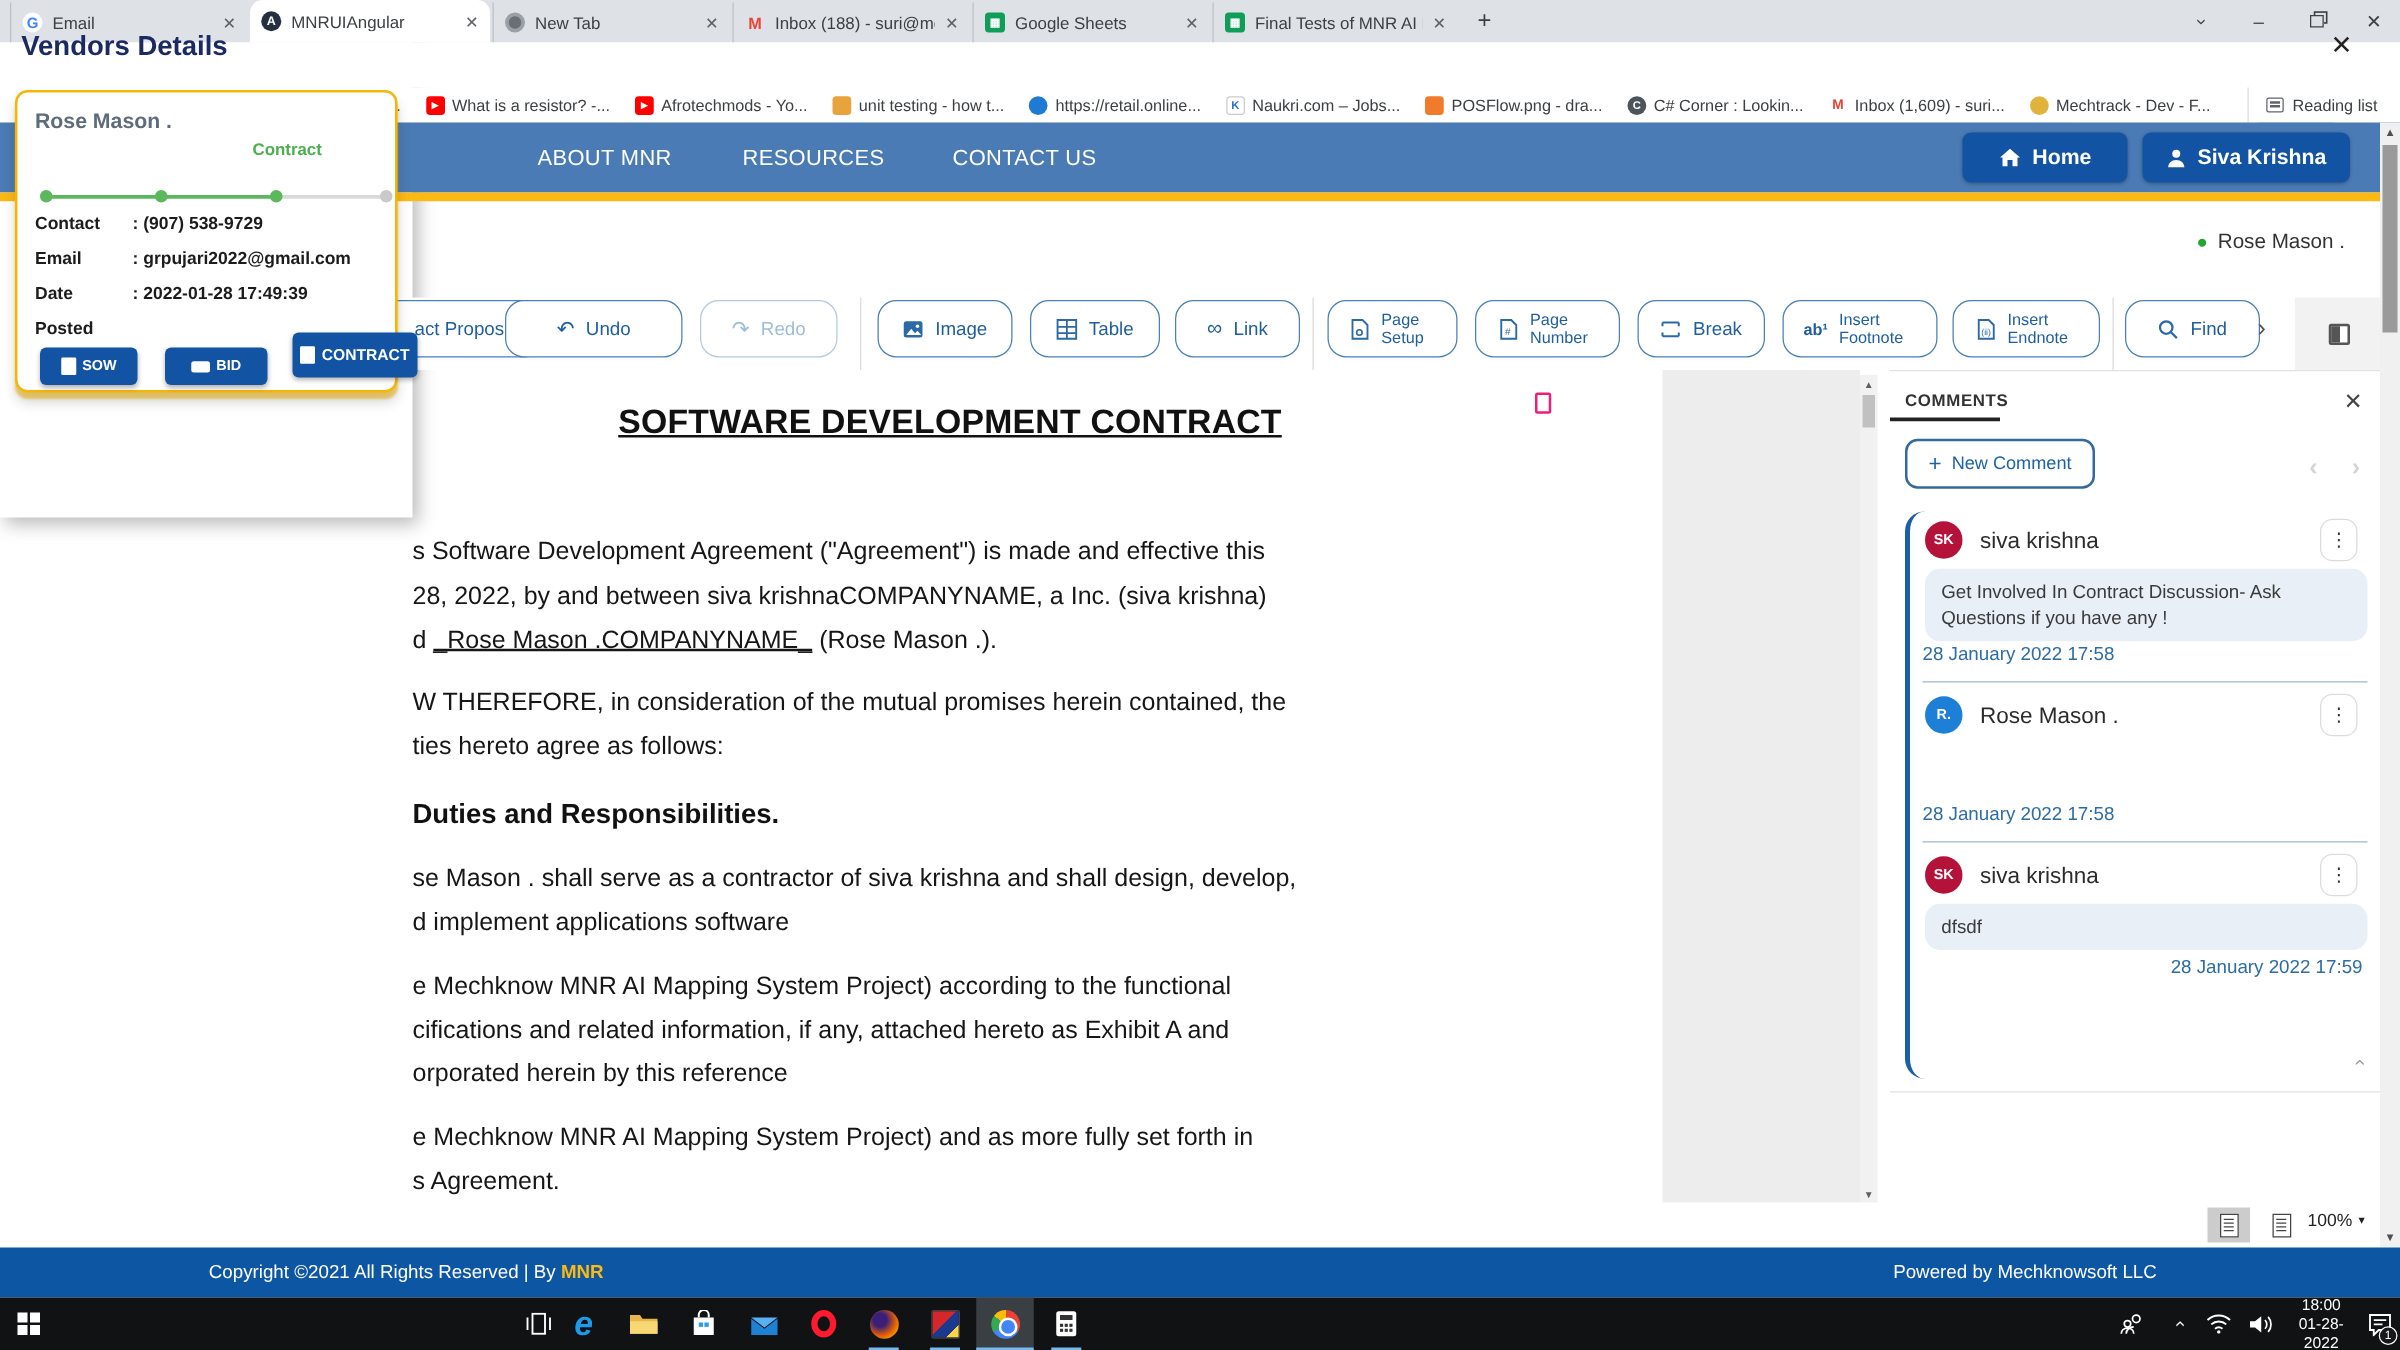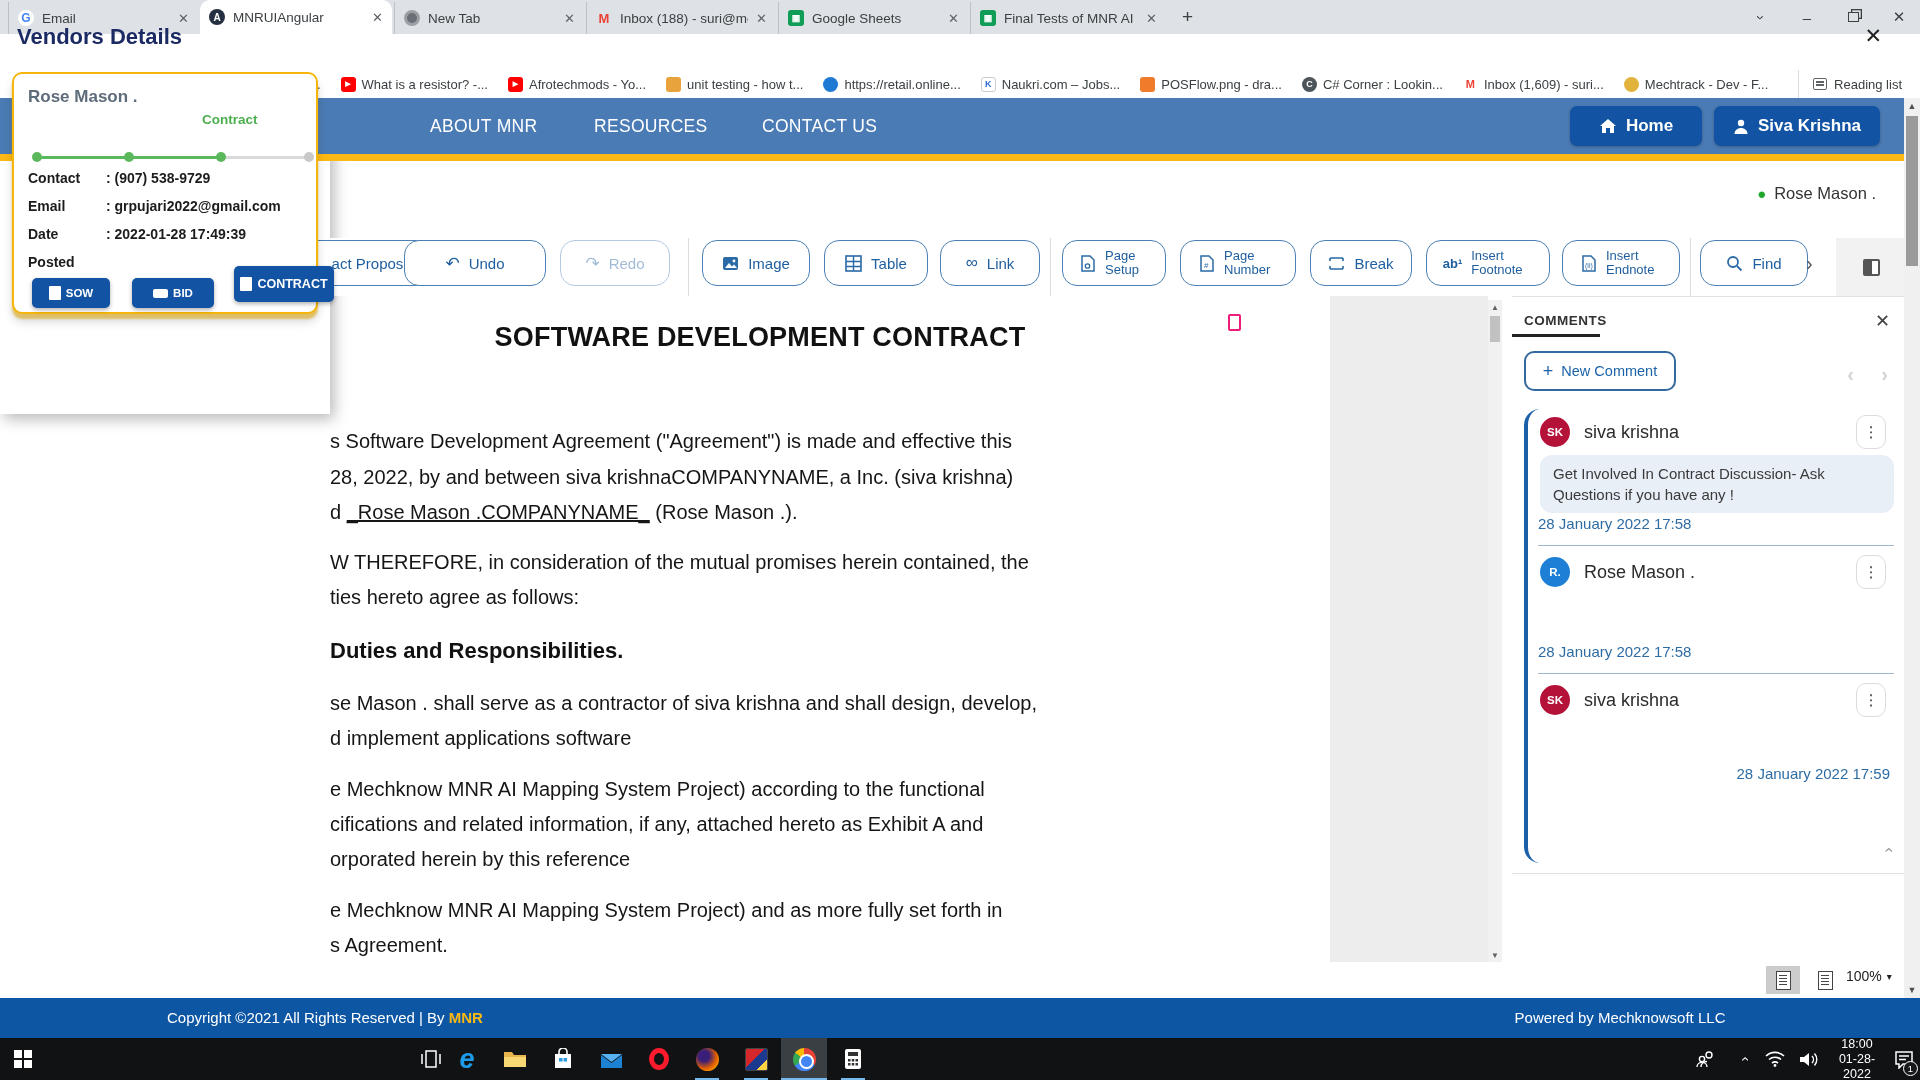--- a/index.html
+++ b/index.html
@@ -90,21 +90,21 @@
   .tbbtn .l2{font-size:13px;line-height:14px;text-align:left}
   .tbbtn.disabled{opacity:.42}
   .tbsep{position:absolute;top:0;width:1px;height:58px;background:#dcdcdc}
   .tbglyph{font-size:17px}
   .tbsvg{width:17px;height:17px;flex:none}
   #tbpanelzone{left:1836px;top:238px;width:70px;height:58px;background:#f2f2f2;display:flex;align-items:center;justify-content:center}
   .paneltoggle{width:17px;height:17px;border:2px solid #555;border-radius:2px;background:linear-gradient(90deg,#555 55%,#fff 55%)}
 
   
   #docgray{left:1330px;top:296px;width:158px;height:666px;background:#ededed}
-  #doctitle{left:330px;top:322px;width:860px;text-align:center;font-size:27px;font-weight:bold;color:#111;letter-spacing:.2px}
+  #doctitle{left:330px;top:322px;width:860px;text-align:center;font-size:27px;font-weight:bold;color:#111;text-decoration:underline;letter-spacing:.2px}
   #pinkanchor{left:1228px;top:314px;width:13px;height:17px;border:2px solid #ec1e79;border-radius:2px}
   .docline{position:absolute;left:330px;font-size:20px;color:#161616;white-space:nowrap}
   .docu{text-decoration:underline}
   #docheading{position:absolute;left:330px;font-size:22px;font-weight:bold;color:#111}
   
   #docsb{left:1488px;top:300px;width:14px;height:662px;background:#f1f1f1}
   #docsb .ar{position:absolute;left:0;width:14px;height:14px;color:#606060;font-size:8px;display:flex;align-items:center;justify-content:center}
   #docsb .th{position:absolute;left:2px;top:16px;width:10px;height:26px;background:#c1c1c1}
   
   #pagesb{left:1904px;top:98px;width:16px;height:900px;background:#f0f0f0}
@@ -446,20 +446,21 @@
 
     <span class="avatar av-r" style="left:12px;top:148px">R.</span>
     <span class="cmname" style="left:56px;top:153px">Rose Mason .</span>
     <span class="kebab" style="right:18px;top:146px">⋮</span>
     <span class="cmdate" style="top:234px">28 January 2022 17:58</span>
     <div class="cmsep" style="top:264px"></div>
 
     <span class="avatar av-sk" style="left:12px;top:276px">SK</span>
     <span class="cmname" style="left:56px;top:281px">siva krishna</span>
     <span class="kebab" style="right:18px;top:274px">⋮</span>
+    <div class="bubble" style="top:314px">dfsdf</div>
     <span class="cmdate" style="top:356px;left:auto;right:14px">28 January 2022 17:59</span>
     <span id="cmchevup" class="rotm90">›</span>
   </div>
 </div>
 
 <div id="viewsel" class="abs">
     <span class="pgicon"></span>
   </div>
 <div id="viewweb" class="abs">
     <span class="pgicon"></span>

